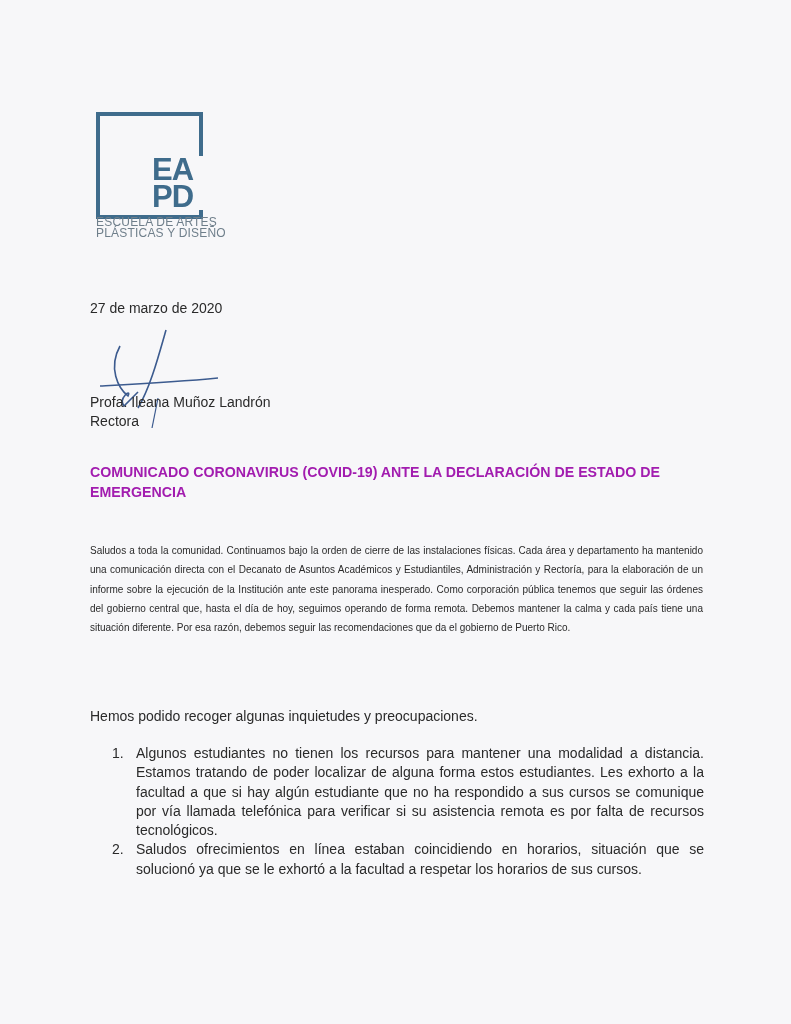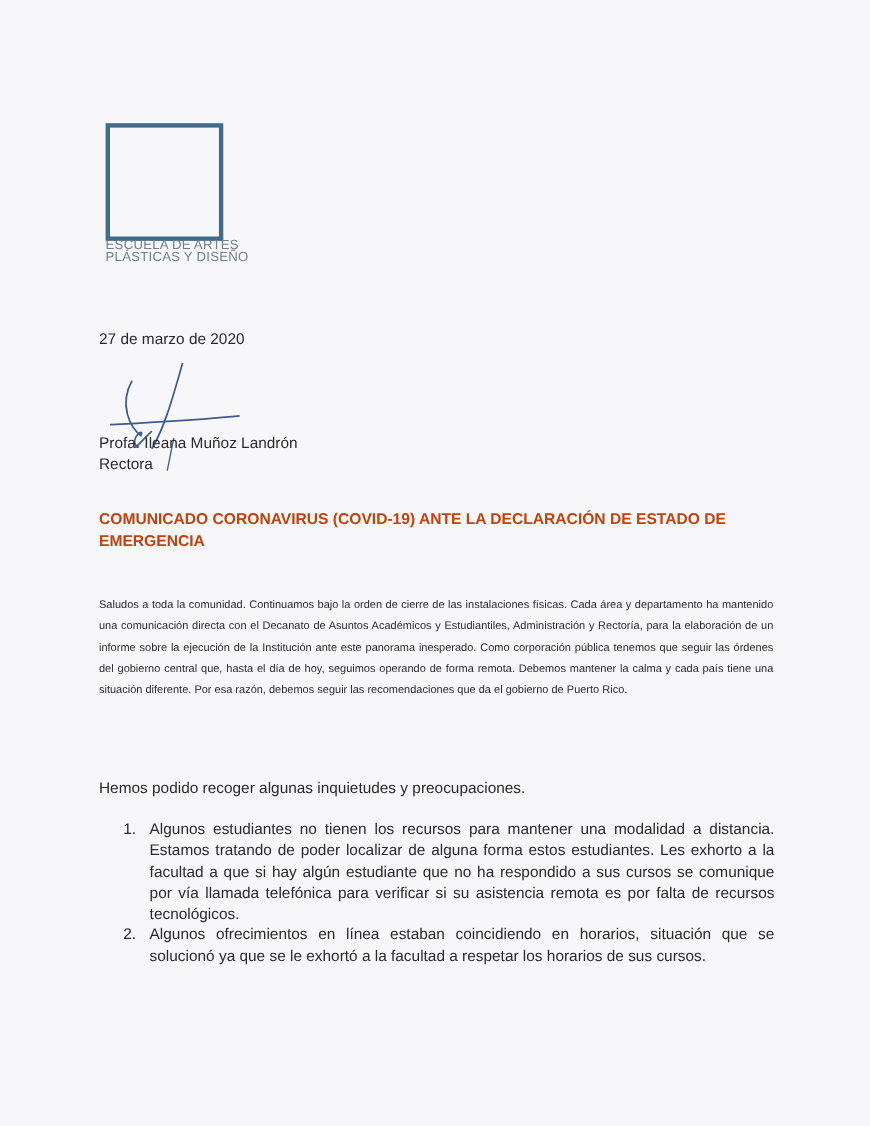--- a/index.html
+++ b/index.html
@@ -22,39 +22,43 @@
   }
   .logo-sub {
     position:absolute; left:0; top:105px; color:#6f7f8b; font-size:12px;
     line-height:11px; letter-spacing:0.2px; white-space:nowrap;
   }
   .date { position:absolute; left:90px; top:300px; font-size:14px;text-align:right; }
   .signature { position:absolute; left:98px; top:328px; width:120px; height:100px; }
   .sig-name { position:absolute; left:90px; top:393px; font-size:14px; line-height:19px; }
   .title {
     position:absolute; left:90px; top:462px; width:630px;
-    font-weight:bold; font-size:14.2px; line-height:20px; color:#c2410c;
+    font-weight:bold; font-size:14.2px; line-height:20px; color:#a21caf;
   }
   .para {
     position:absolute; left:90px; top:541px; width:613px;
     font-size:10px; line-height:19.3px; text-align:justify;
   }
   .para2 { position:absolute; left:90px; top:708px; font-size:14px; }
   .list {
     position:absolute; left:112px; top:744px; width:592px;
     margin:0; padding:0; list-style:none; font-size:14px; line-height:19.3px;
   }
   .list li { position:relative; padding-left:24px; text-align:justify; }
   .list .num { position:absolute; left:0; top:0; }
 </style>
 </head>
 <body>
 
 <div class="logo">
   <div class="logo-box"></div>
+  <div class="logo-letters">
+    <div>EA</div>
+    <div>PD</div>
+  </div>
   <div class="logo-sub">
     <div>ESCUELA DE ARTES</div>
     <div>PLÁSTICAS Y DISEÑO</div>
   </div>
 </div>
 
 <div class="date">27 de marzo de 2020</div>
 
 <svg class="signature" viewBox="0 0 120 100">
   <path d="M22 18 C10 40, 20 60, 30 68 C34 60, 20 70, 26 78 L40 64" fill="none" stroke="#3c5b8f" stroke-width="1.6"></path>
@@ -74,15 +78,15 @@
 
 <div class="para2">Hemos podido recoger algunas inquietudes y preocupaciones.</div>
 
 <ol class="list">
   <li>
     <span class="num">1.</span>
     <span>Algunos estudiantes no tienen los recursos para mantener una modalidad a distancia. Estamos tratando de poder localizar de alguna forma estos estudiantes. Les exhorto a la facultad a que si hay algún estudiante que no ha respondido a sus cursos se comunique por vía llamada telefónica para verificar si su asistencia remota es por falta de recursos tecnológicos.</span>
   </li>
   <li>
     <span class="num">2.</span>
-    <span>Algunos ofrecimientos en línea estaban coincidiendo en horarios, situación que se solucionó ya que se le exhortó a la facultad a respetar los horarios de sus cursos.</span>
+    <span>Saludos ofrecimientos en línea estaban coincidiendo en horarios, situación que se solucionó ya que se le exhortó a la facultad a respetar los horarios de sus cursos.</span>
   </li>
 </ol>
 
 </body></html>

